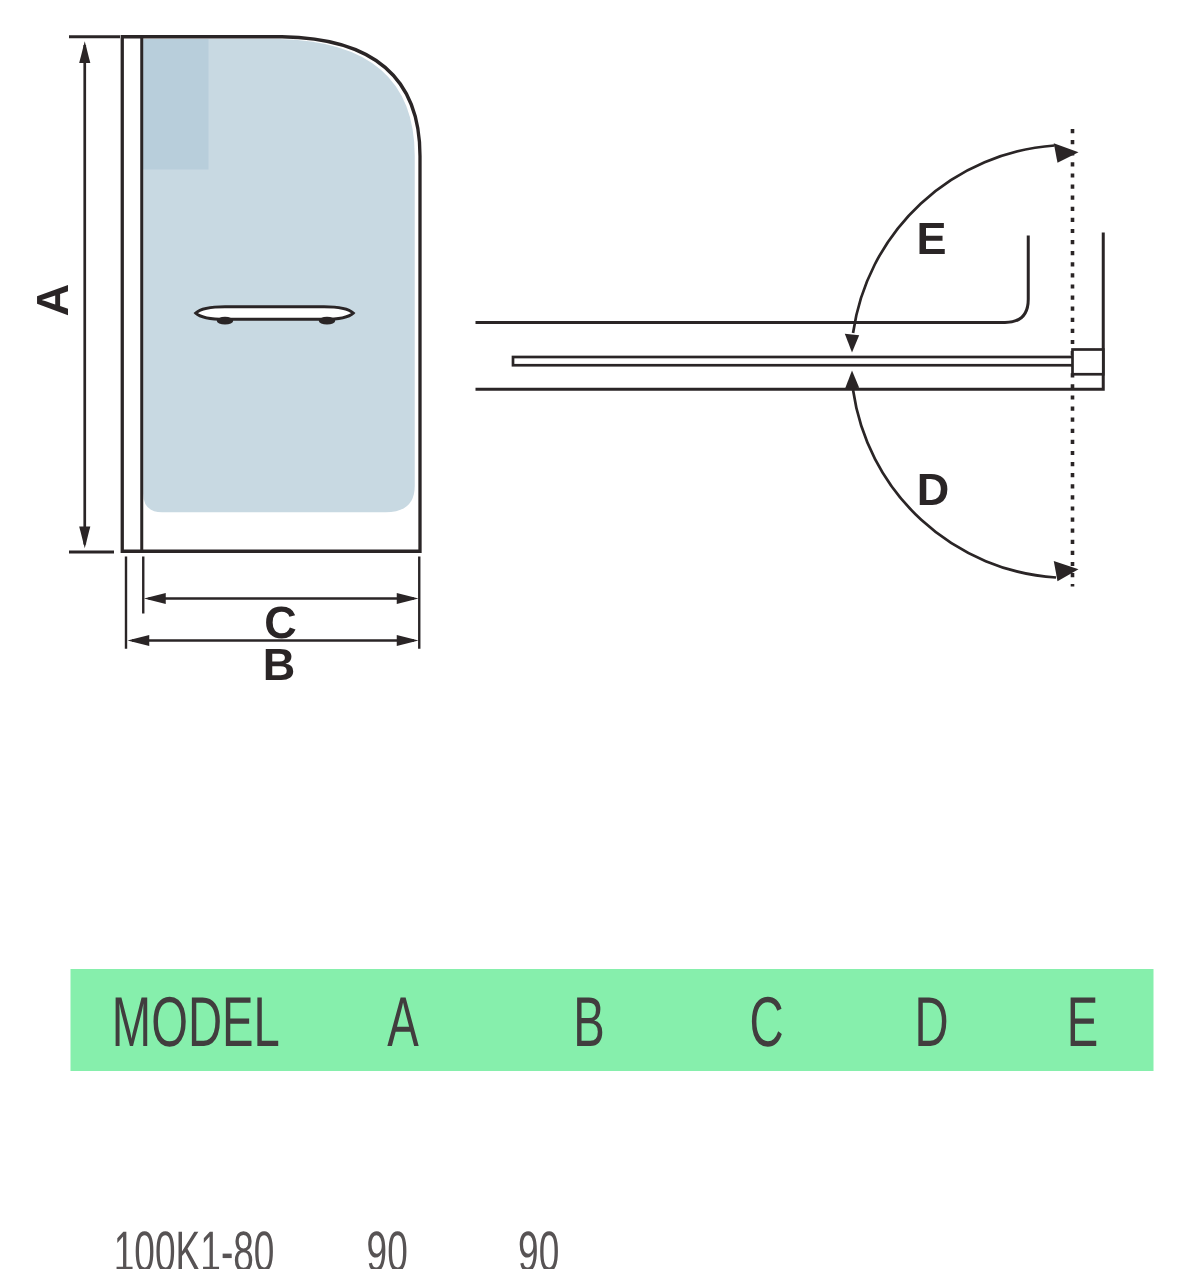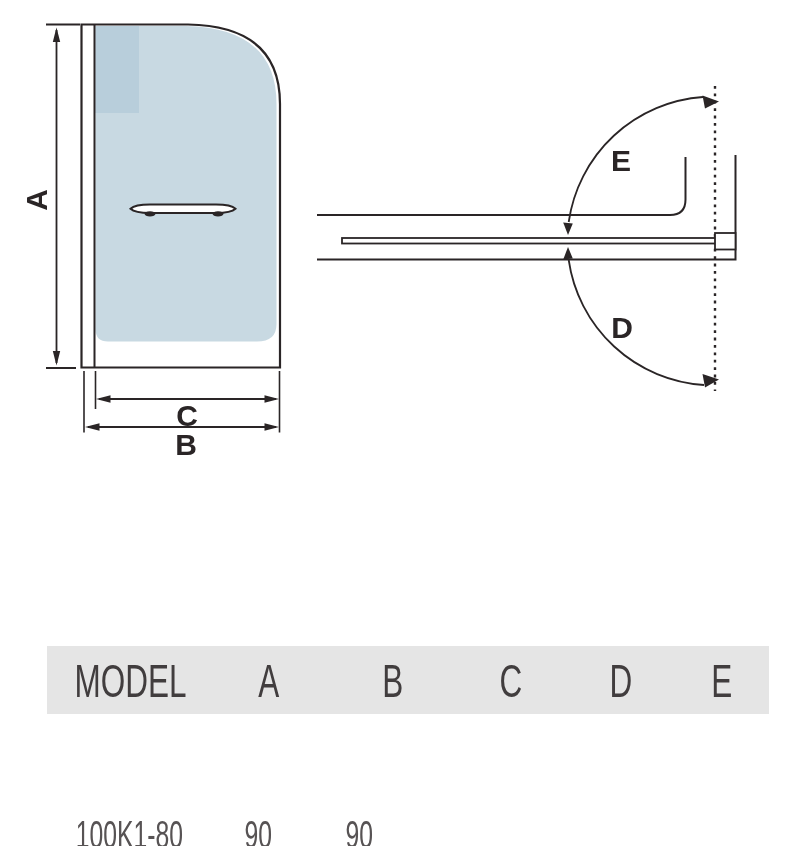--- a/index.html
+++ b/index.html
@@ -9,21 +9,21 @@
     background:#ffffff;
     overflow:hidden;
     font-family:"Liberation Sans","DejaVu Sans",sans-serif;
   }
   .diagram-svg{position:absolute;left:0;top:0;}
 
   
   .spec-table{position:absolute;left:47px;top:646px;width:722px;}
   .spec-row{display:flex;width:100%;}
   .spec-row.header{
-    height:68px;background:#e5e5e5;align-items:center;
+    height:68px;background:#86efac;align-items:center;
     color:#413d3e;font-size:47px;font-weight:400;
   }
   .spec-row.data{
     margin-top:100px;height:42px;align-items:flex-start;
     color:#575354;font-size:38px;font-weight:400;
   }
   .cell{text-align:center;overflow:visible;white-space:nowrap;}
   .c1{width:22%;}.c2{width:17.5%;}.c3{width:16.7%;}
   .c4{width:16%;}.c5{width:14.6%;}.c6{width:13.2%;}
   .cx{display:inline-block;transform:scaleX(0.67);transform-origin:50% 50%;white-space:nowrap;}

